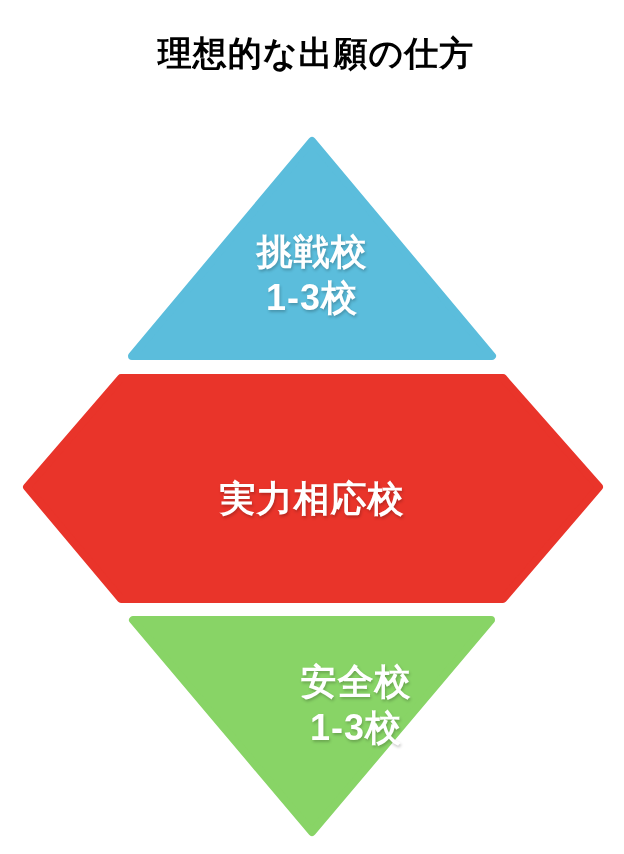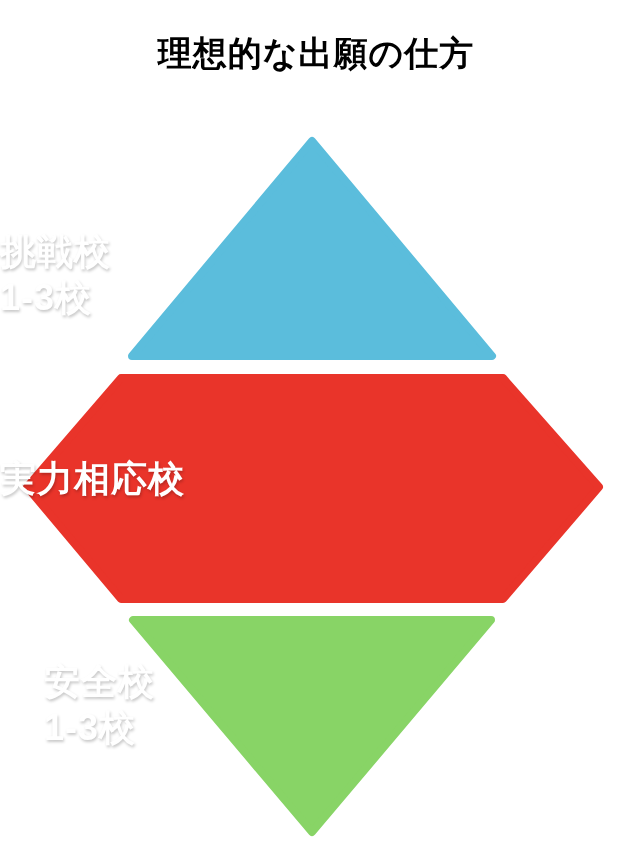--- a/index.html
+++ b/index.html
@@ -29,31 +29,32 @@
   }
   .diagram-svg {
     position: absolute;
     top: 0;
     left: 0;
   }
   .seg-label {
     position: absolute;
     left: 0;
     width: 100%;
+    text-align: center;
     color: #ffffff;
     font-weight: 700;
     font-size: 36px;
     line-height: 46px;
     letter-spacing: 1px;
     text-shadow: 1px 2px 3px rgba(0,0,0,0.22);
     pointer-events: none;
   }
   .seg-label .line { display: block; }
   .label-challenge { top: 229px; }
-  .label-match    { top: 456px; }
+  .label-match    { top: 476px; }
   .label-safety   { top: 659px; margin-left: 44px; }
 </style>
 </head>
 <body>
 
 <div class="canvas">
 
   <div class="title">理想的な出願の仕方</div>
 
   <svg class="diagram-svg" width="624" height="854" viewBox="0 0 624 854">

